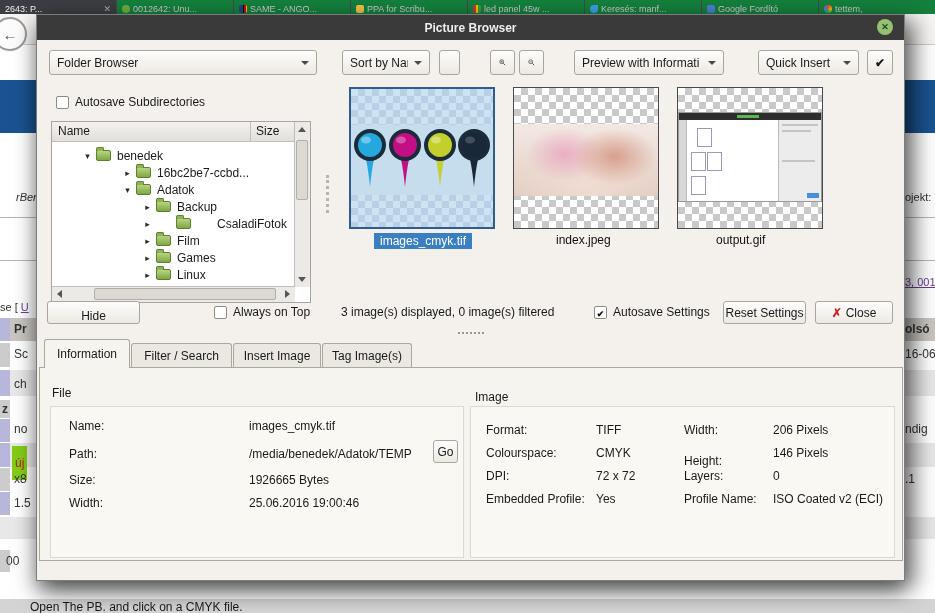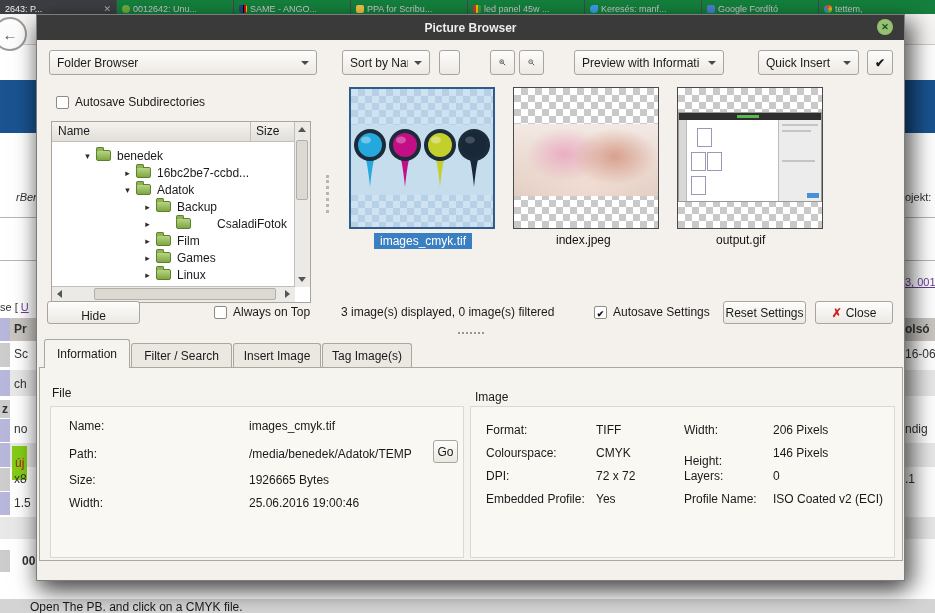--- a/index.html
+++ b/index.html
@@ -159,21 +159,21 @@
 
   <div class="abs cell" style="left:0;top:468px;height:23px;background:#cccccc;"></div>
   <div class="abs frag" style="left:14px;top:472px;font-size:12px;">x8</div>
   <div class="abs frag" style="left:905px;top:472px;font-size:12px;">.1</div>
 
   <div class="abs cell" style="left:0;top:492px;height:23px;background:#b7b7dc;"></div>
   <div class="abs frag" style="left:14px;top:496px;font-size:12px;">1.5</div>
 
   <div class="abs rowstrip" style="top:517px;height:22px;background:#e8e8e8;"></div>
   <div class="abs cell" style="left:0;top:550px;height:22px;background:#cccccc;"></div>
-  <div class="abs frag" style="left:22px;top:554px;font-size:12px;font-weight:bold;">00</div>
+  <div class="abs frag" style="left:6px;top:554px;font-size:12px;">00</div>
 
   <div class="abs rowstrip" style="top:599px;height:14px;background:#d4d4d4;"></div>
   <div class="abs frag" style="left:30px;top:600px;font-size:12px;color:#1a1a1a;">Open The PB. and click on a CMYK file.</div>
 
   <div class="abs dialog">
 
     <div class="titlebar">
       <span class="title">Picture Browser</span>
       <span class="wclose">✕</span>
     </div>

